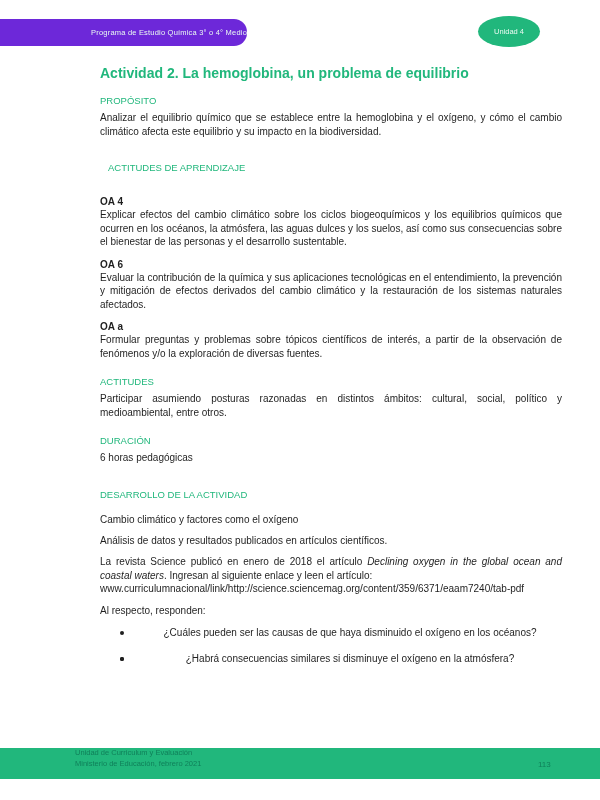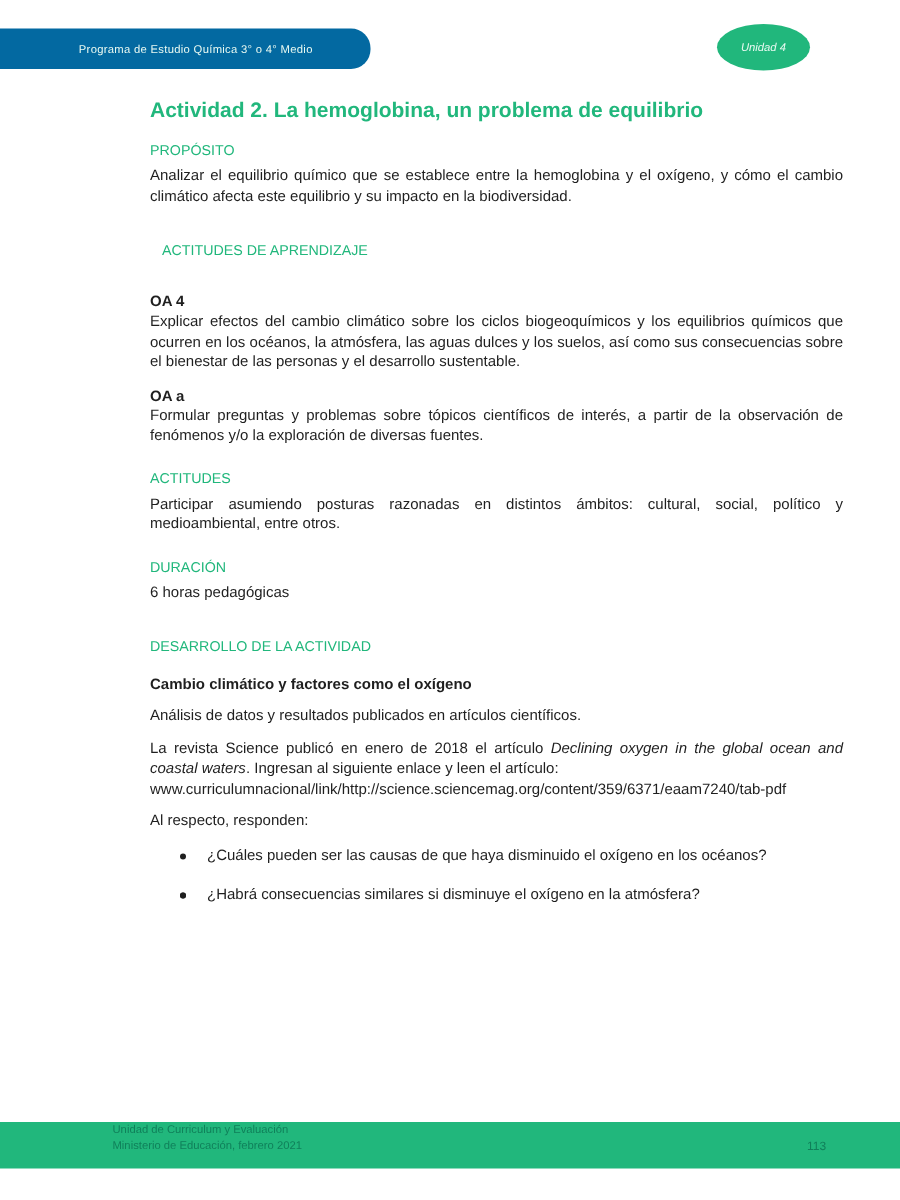--- a/index.html
+++ b/index.html
@@ -8,34 +8,34 @@
     background: #ffffff;
     font-family: "Liberation Sans", sans-serif;
     color: #1f1f1f;
     position: relative;
     overflow: hidden;
   }
   
   .header-tab {
     position: absolute; left: 0; top: 19px;
     width: 247px; height: 27px;
-    background: #0369a1;
+    background: #6d28d9;
     border-radius: 0 13px 13px 0;
-    display: flex; align-items: center; justify-content: center;
+    display: flex; align-items: center; justify-content: flex-end;
   }
   .header-tab span {
     color: #eafaf2; font-size: 7.5px; letter-spacing: 0.2px;
     padding-left: 14px;
   }
   .unit-badge {
     position: absolute; left: 478px; top: 16px;
     width: 62px; height: 31px;
     background: #21b77c;
     border-radius: 50%;
-    display: flex; align-items: center; justify-content: center; font-style: italic;
+    display: flex; align-items: center; justify-content: center;
   }
   .unit-badge span { color: #eafaf2; font-size: 7.5px; }
 
   
   .content {
     position: absolute; left: 75px; top: 64px; width: 462px; margin-left: 25px;
   }
   .page-title {
     color: #21b77c; font-weight: bold; font-size: 14px; line-height: 18px;
     margin: 0 0 13px 0;
@@ -46,28 +46,29 @@
   }
   .sec-heading.indented { margin-left: 8px; }
   p.body-text {
     font-size: 10px; line-height: 13.5px; margin: 0;
     text-align: justify;
   }
   .gap-sm { height: 8px; }
   .gap-md { height: 16px; }
   .gap-lg { height: 24px; }
   .oa-label { font-weight: bold; font-size: 10px; line-height: 13px; margin: 9px 0 0 0; }
-  .subtitle-bold { font-weight: bold; font-size: 10px; line-height: 13px; margin: 0; }
+  .subtitle-bold { font-weight: normal; font-size: 10px; line-height: 13px; margin: 0; }
   .italic { font-style: italic; }
   .link-line { font-size: 10px; line-height: 13.5px; color: #1f1f1f; text-decoration: none; display: inline; }
   ul.questions { list-style: none; margin: 9px 0 0 0; padding: 0; }
   ul.questions li {
     position: relative; padding-left: 38px;
     font-size: 10px; line-height: 13.5px;
     margin-bottom: 12.5px;
+    text-align: center;
   }
   ul.questions li .bullet {
     position: absolute; left: 20px; top: 5px;
     width: 4px; height: 4px; border-radius: 50%;
     background: #1f1f1f;
   }
 
   
   .footer-bar {
     position: absolute; left: 0; top: 748px;
@@ -103,20 +104,24 @@
 
   <div class="gap-lg"></div>
   <div class="sec-heading indented">ACTITUDES DE APRENDIZAJE</div>
   <div class="gap-sm"></div>
 
   <div>
     <p class="oa-label">OA 4</p>
     <p class="body-text">Explicar efectos del cambio climático sobre los ciclos biogeoquímicos y los equilibrios químicos que ocurren en los océanos, la atmósfera, las aguas dulces y los suelos, así como sus consecuencias sobre el bienestar de las personas y el desarrollo sustentable.</p>
   </div>
   <div>
+    <p class="oa-label">OA 6</p>
+    <p class="body-text">Evaluar la contribución de la química y sus aplicaciones tecnológicas en el entendimiento, la prevención y mitigación de efectos derivados del cambio climático y la restauración de los sistemas naturales afectados.</p>
+  </div>
+  <div>
     <p class="oa-label">OA a</p>
     <p class="body-text">Formular preguntas y problemas sobre tópicos científicos de interés, a partir de la observación de fenómenos y/o la exploración de diversas fuentes.</p>
   </div>
 
   <div class="gap-md"></div>
   <div class="sec-heading">ACTITUDES</div>
   <p class="body-text">Participar asumiendo posturas razonadas en distintos ámbitos: cultural, social, político y medioambiental, entre otros.</p>
 
   <div class="gap-md"></div>
   <div class="sec-heading">DURACIÓN</div>

